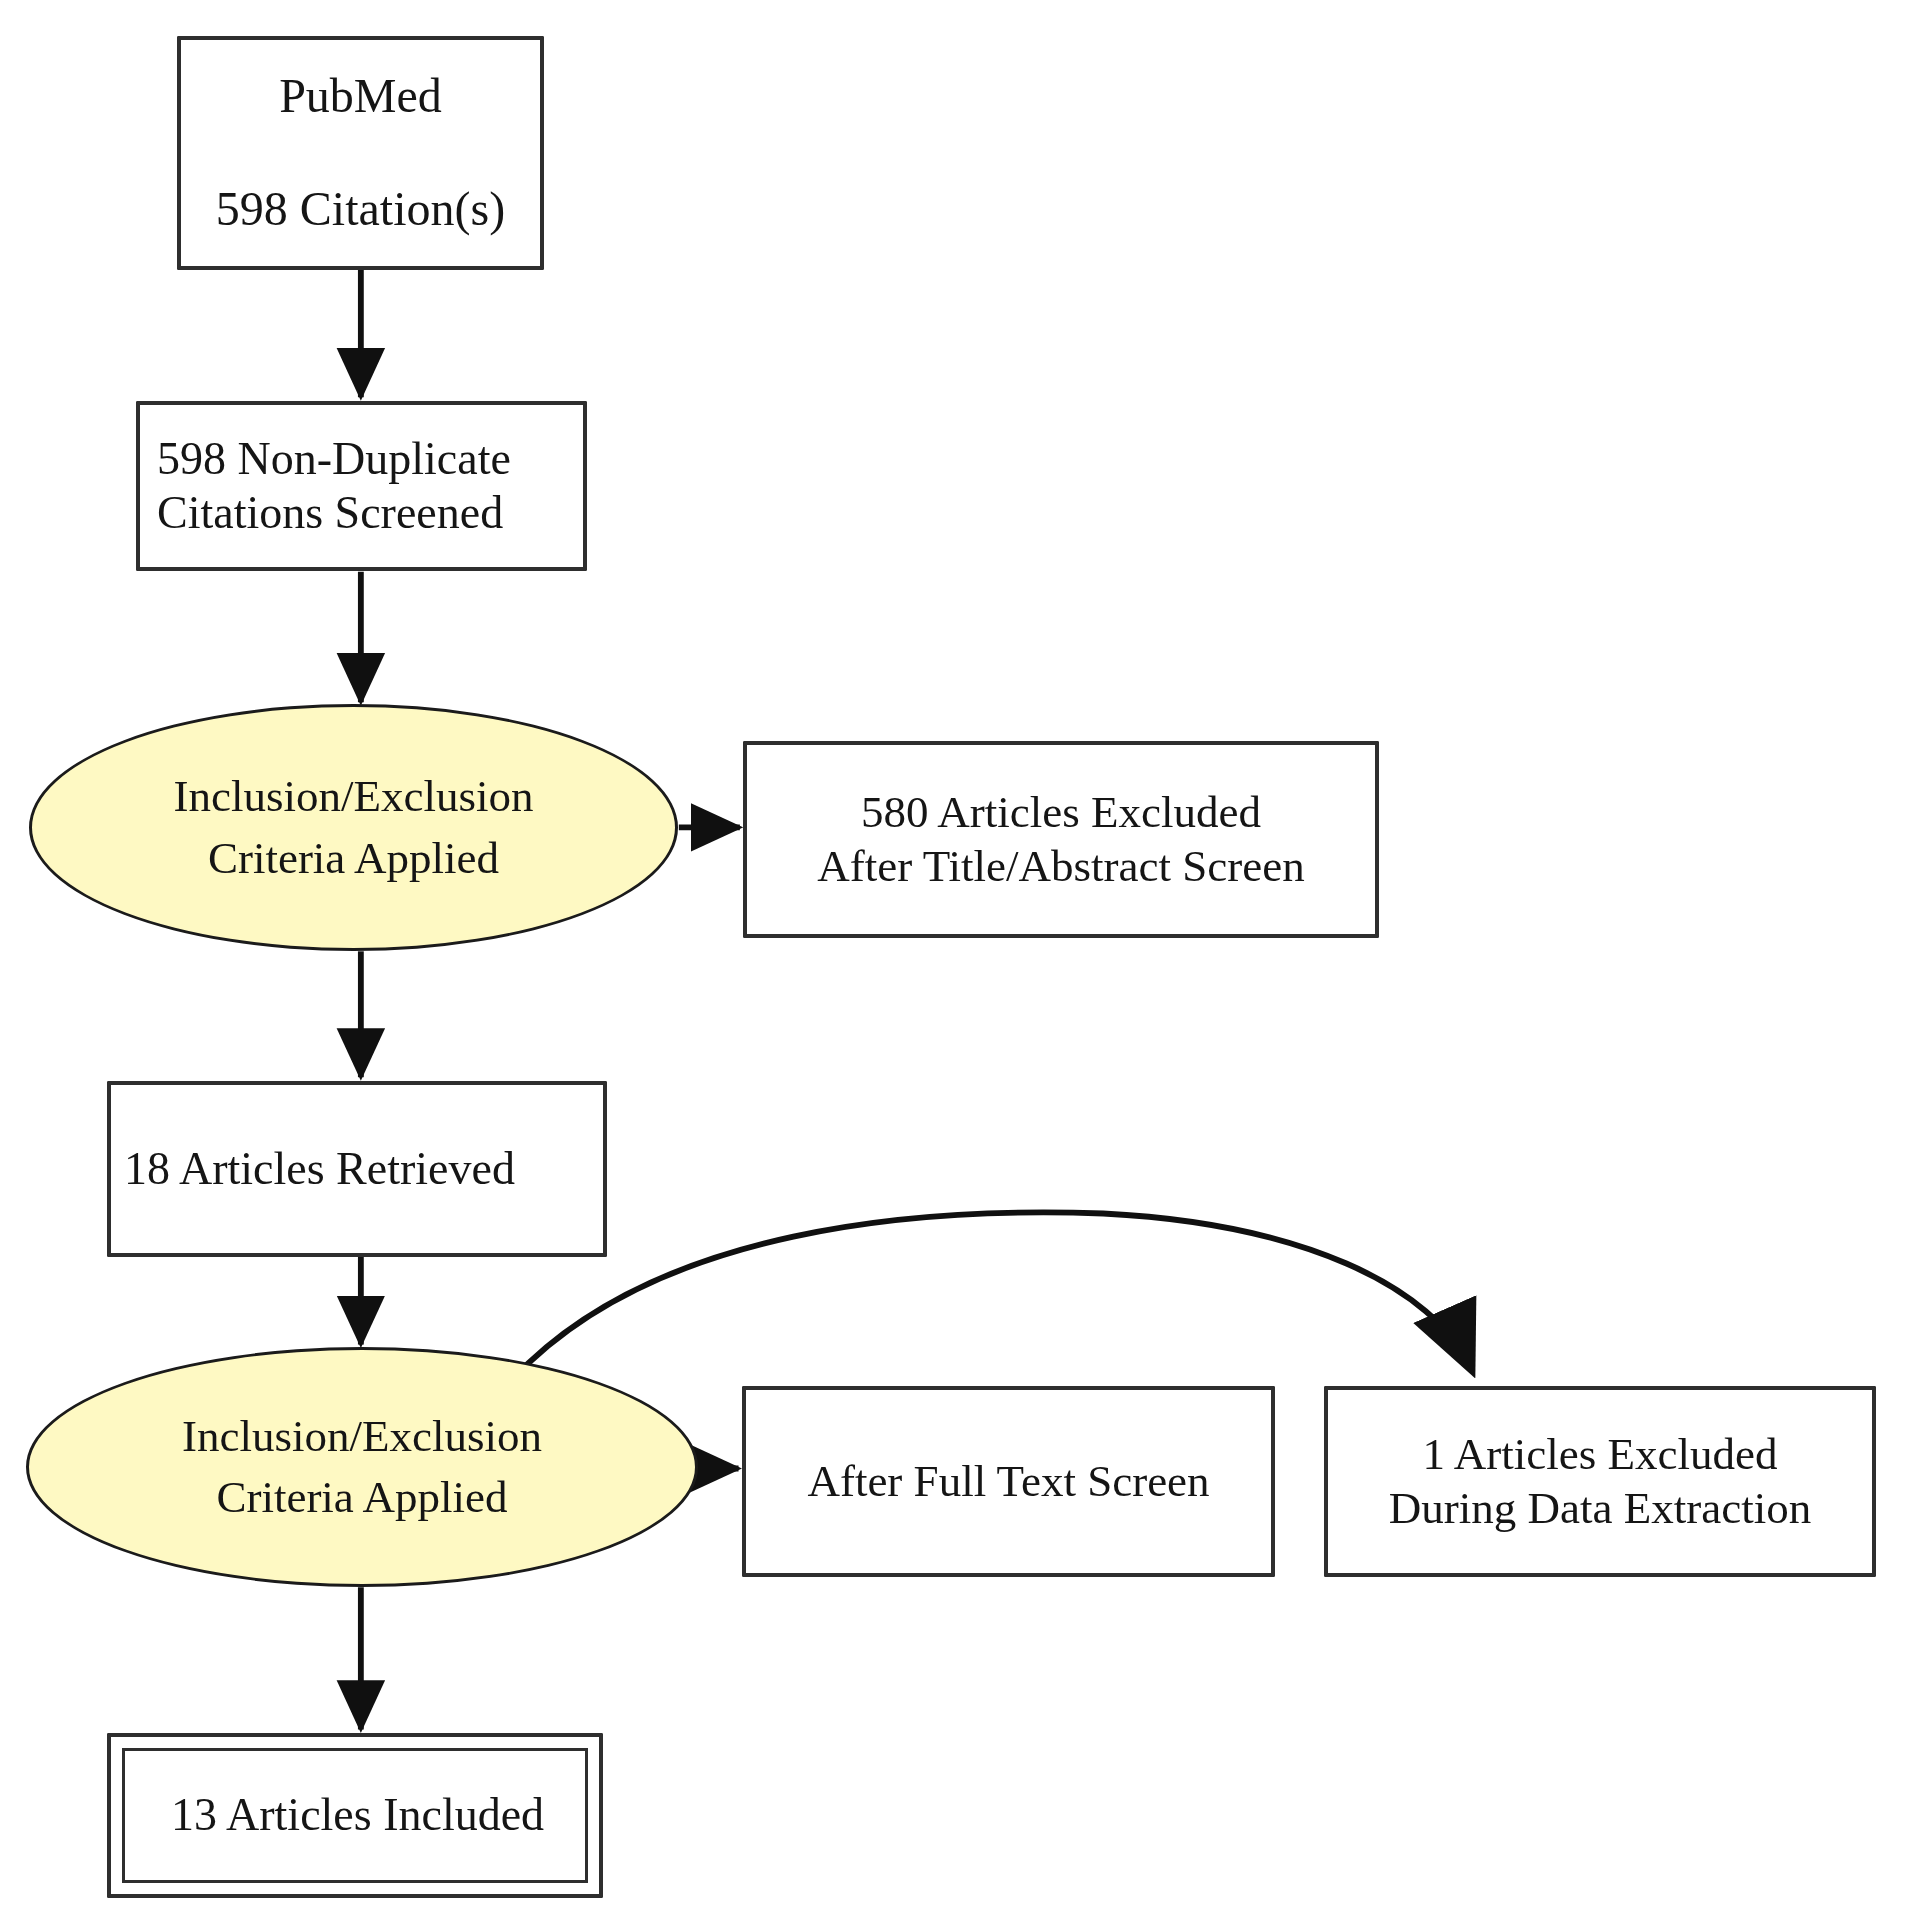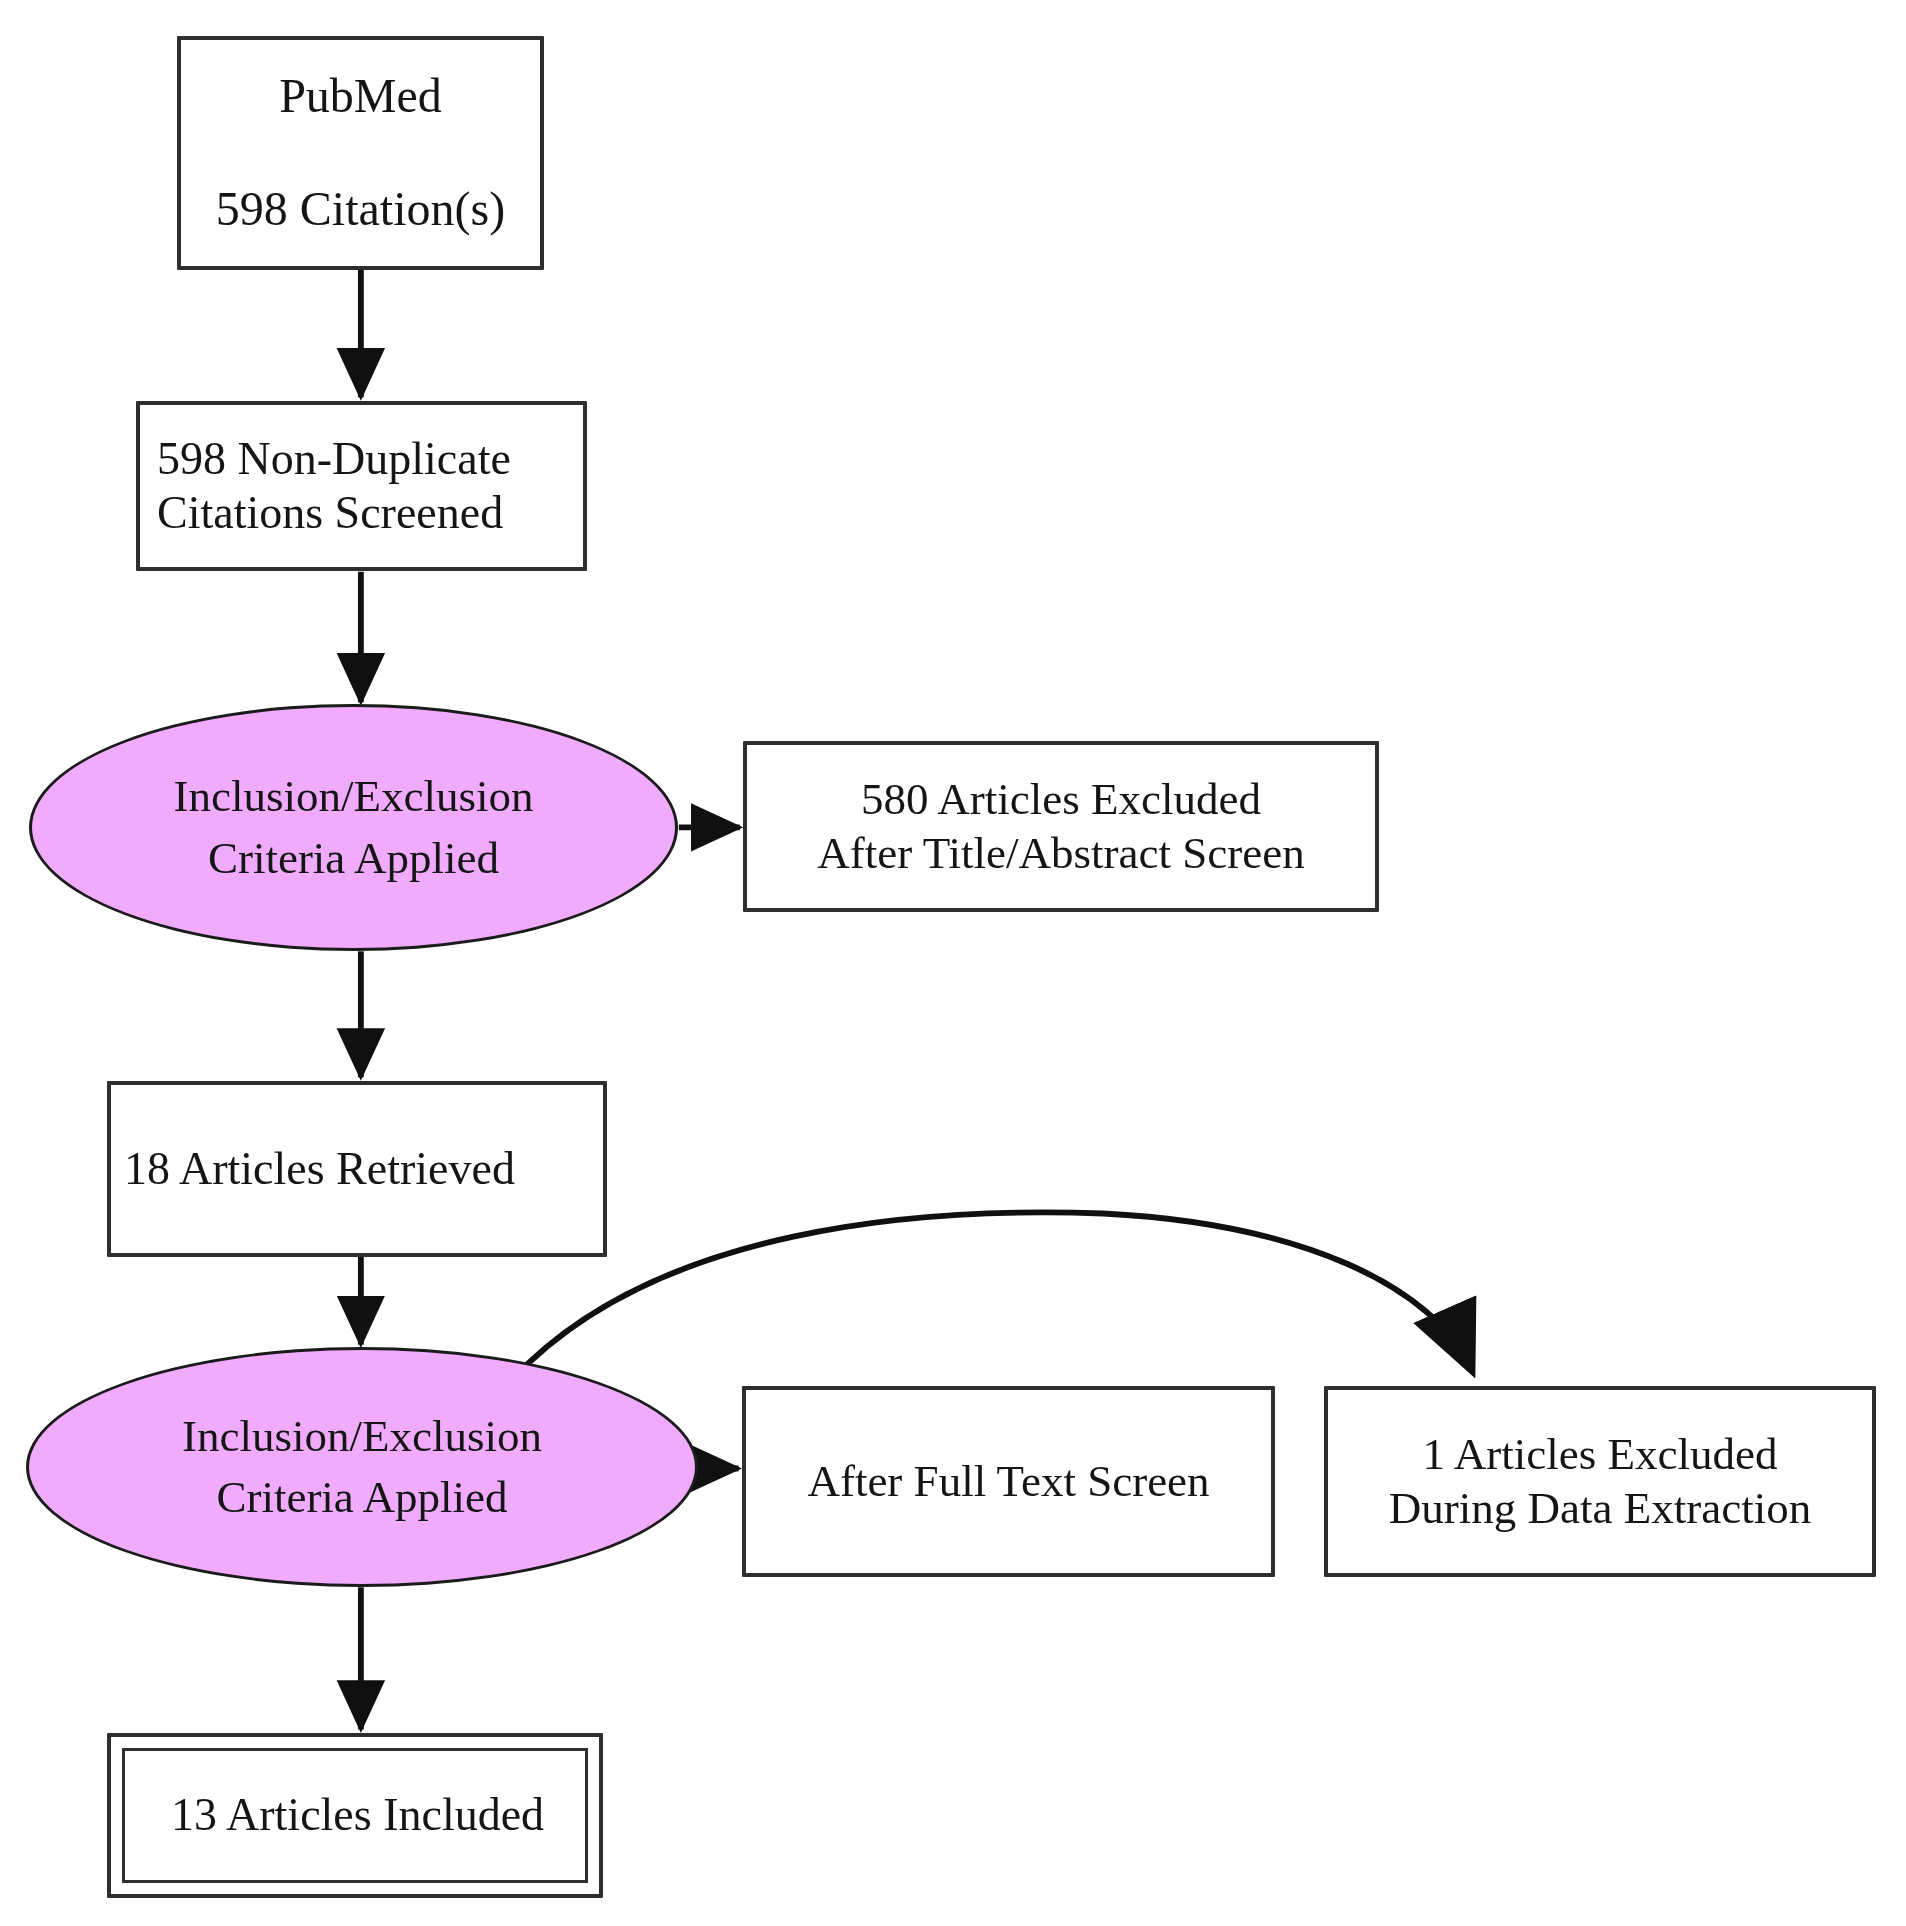--- a/index.html
+++ b/index.html
@@ -59,30 +59,30 @@
     border: 3.9px solid #2e2e2e;
     box-sizing: border-box;
     display: flex;
     align-items: center;
     justify-content: center;
   }
   
   .ellipse {
     border: 3.9px solid #1b1b1b;
     border-radius: 50%;
-    background: #f0abfc;
+    background: #fef9c3;
     gap: 8px;
   }
 
   
   #node-pubmed        { left: 177px;  top: 36px;   width: 367px;  height: 234px; font-size: 48px; }
   #node-pubmed .line-gap { height: 56px; }
   #node-nonduplicate  { left: 136px;  top: 401px;  width: 451px;  height: 170px; font-size: 46px; align-items: flex-start; padding-left: 17px; }
   #node-criteria-1    { left: 29px;   top: 704px; width: 649px; height: 247px; font-size: 45px; }
-  #node-excluded-580  { left: 743px; top: 741px; width: 636px;  height: 171px; font-size: 45px; }
+  #node-excluded-580  { left: 743px; top: 741px; width: 636px;  height: 197px; font-size: 45px; }
   #node-retrieved-18  { left: 107px;  top: 1081px; width: 500px;  height: 176px; font-size: 46px; align-items: flex-start; padding-left: 13px; }
   #node-criteria-2    { left: 26px;   top: 1347px; width: 672px; height: 240px; font-size: 45px; }
   #node-excluded-2    { left: 742px; top: 1386px; width: 533px;  height: 191px; font-size: 45px; }
   #node-excluded-1    { left: 1324px; top: 1386px; width: 552px;  height: 191px; font-size: 45px; }
   #node-included-15   { left: 107px;  top: 1733px; width: 496px;  height: 165px; font-size: 46px; }
   #node-included-15 .inner .line { padding-left: 5.2px; }
 </style>
 </head>
 <body>
 

